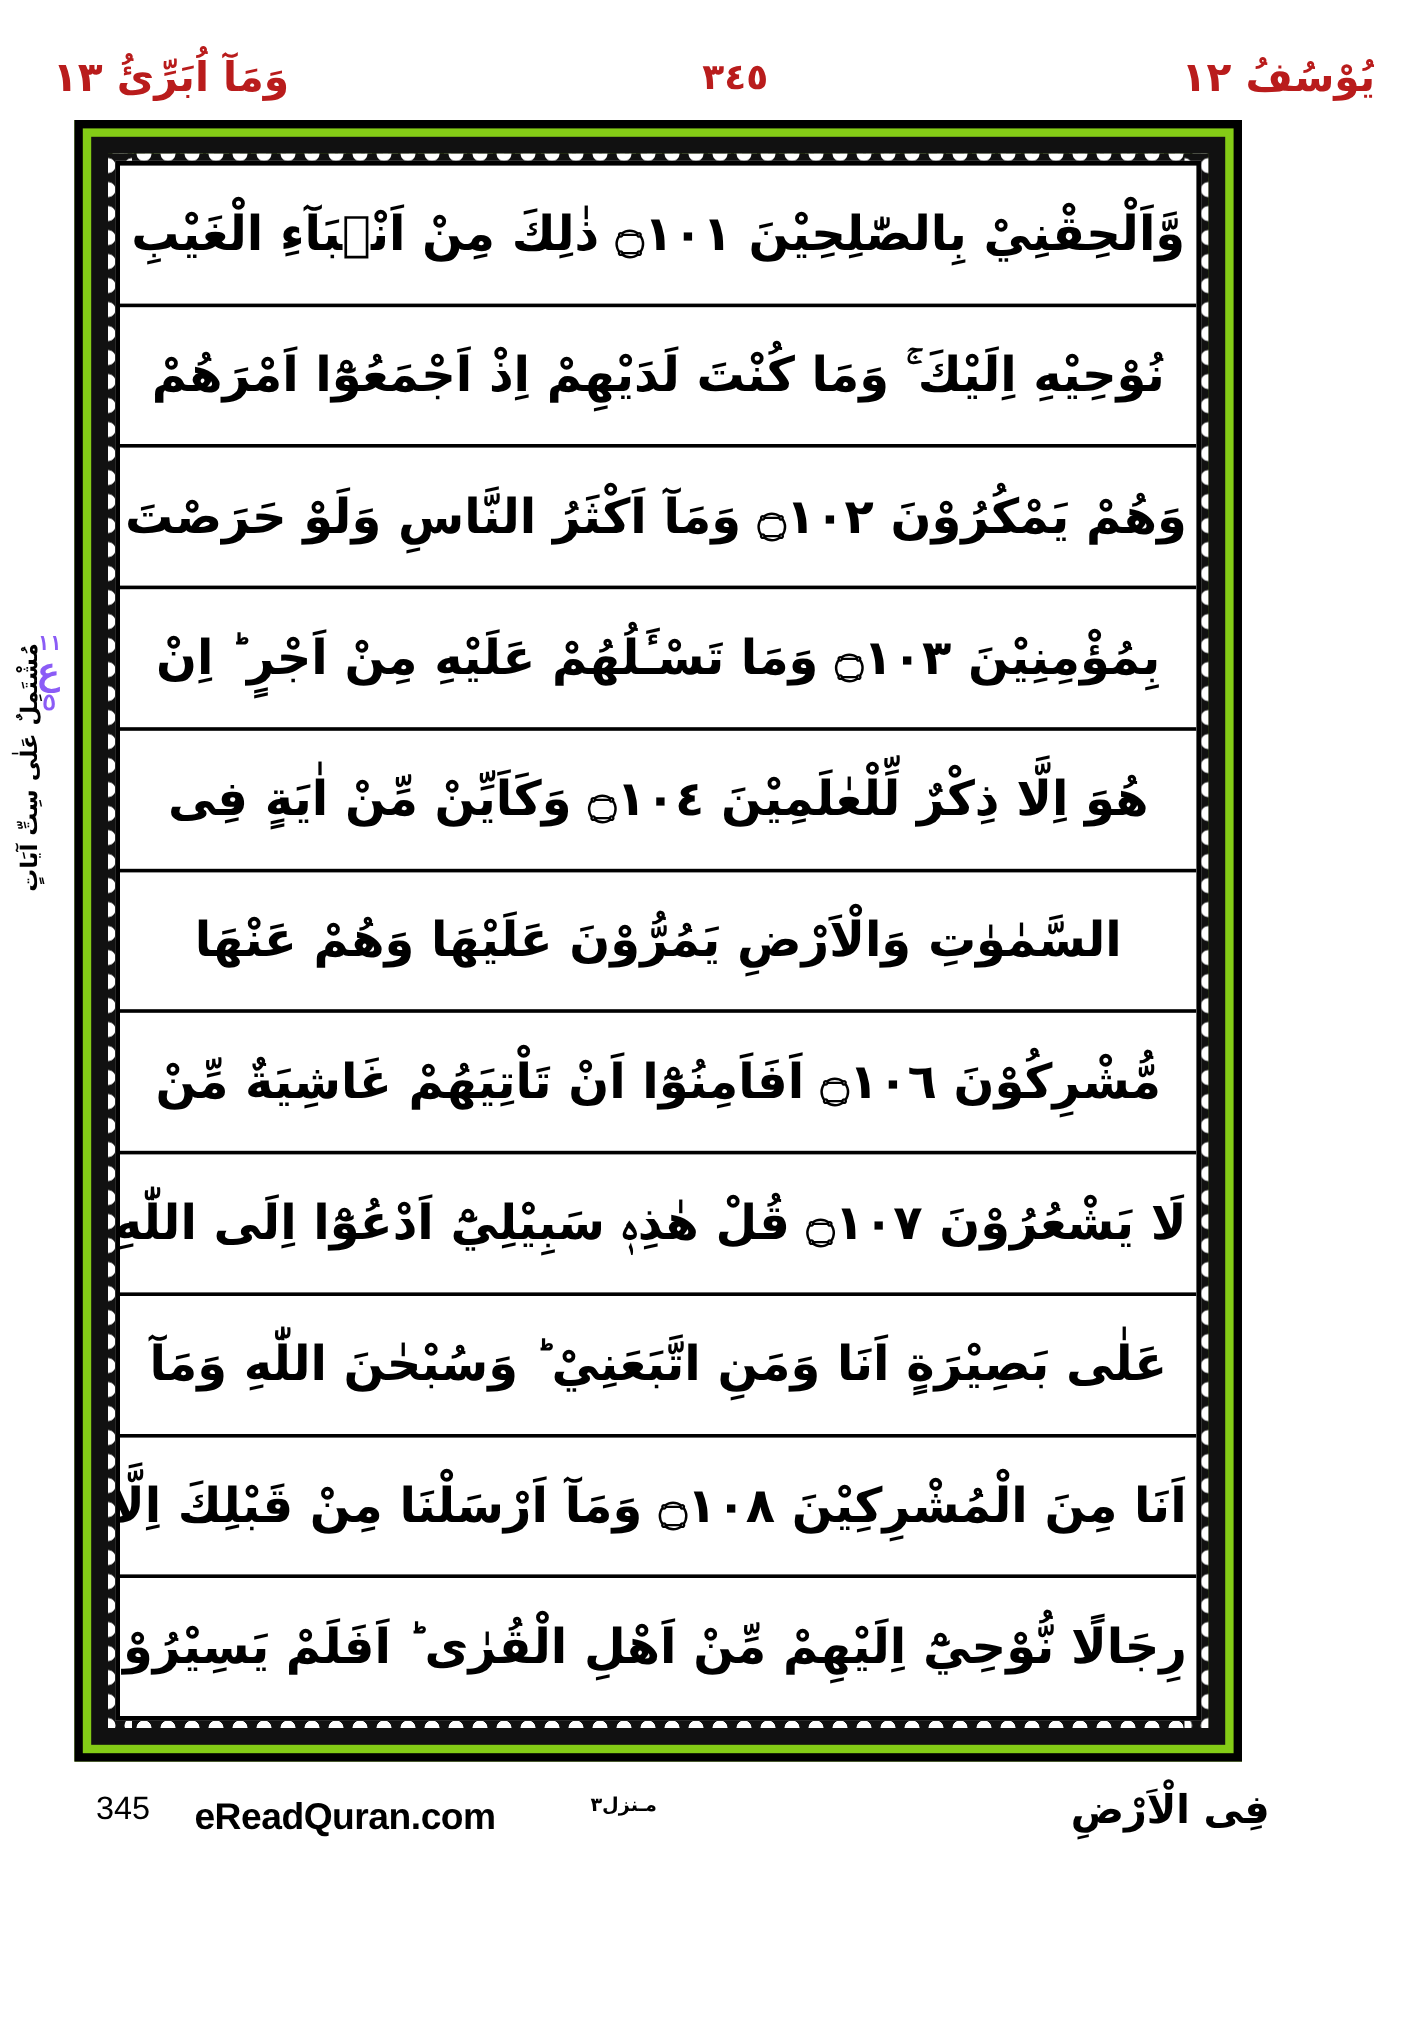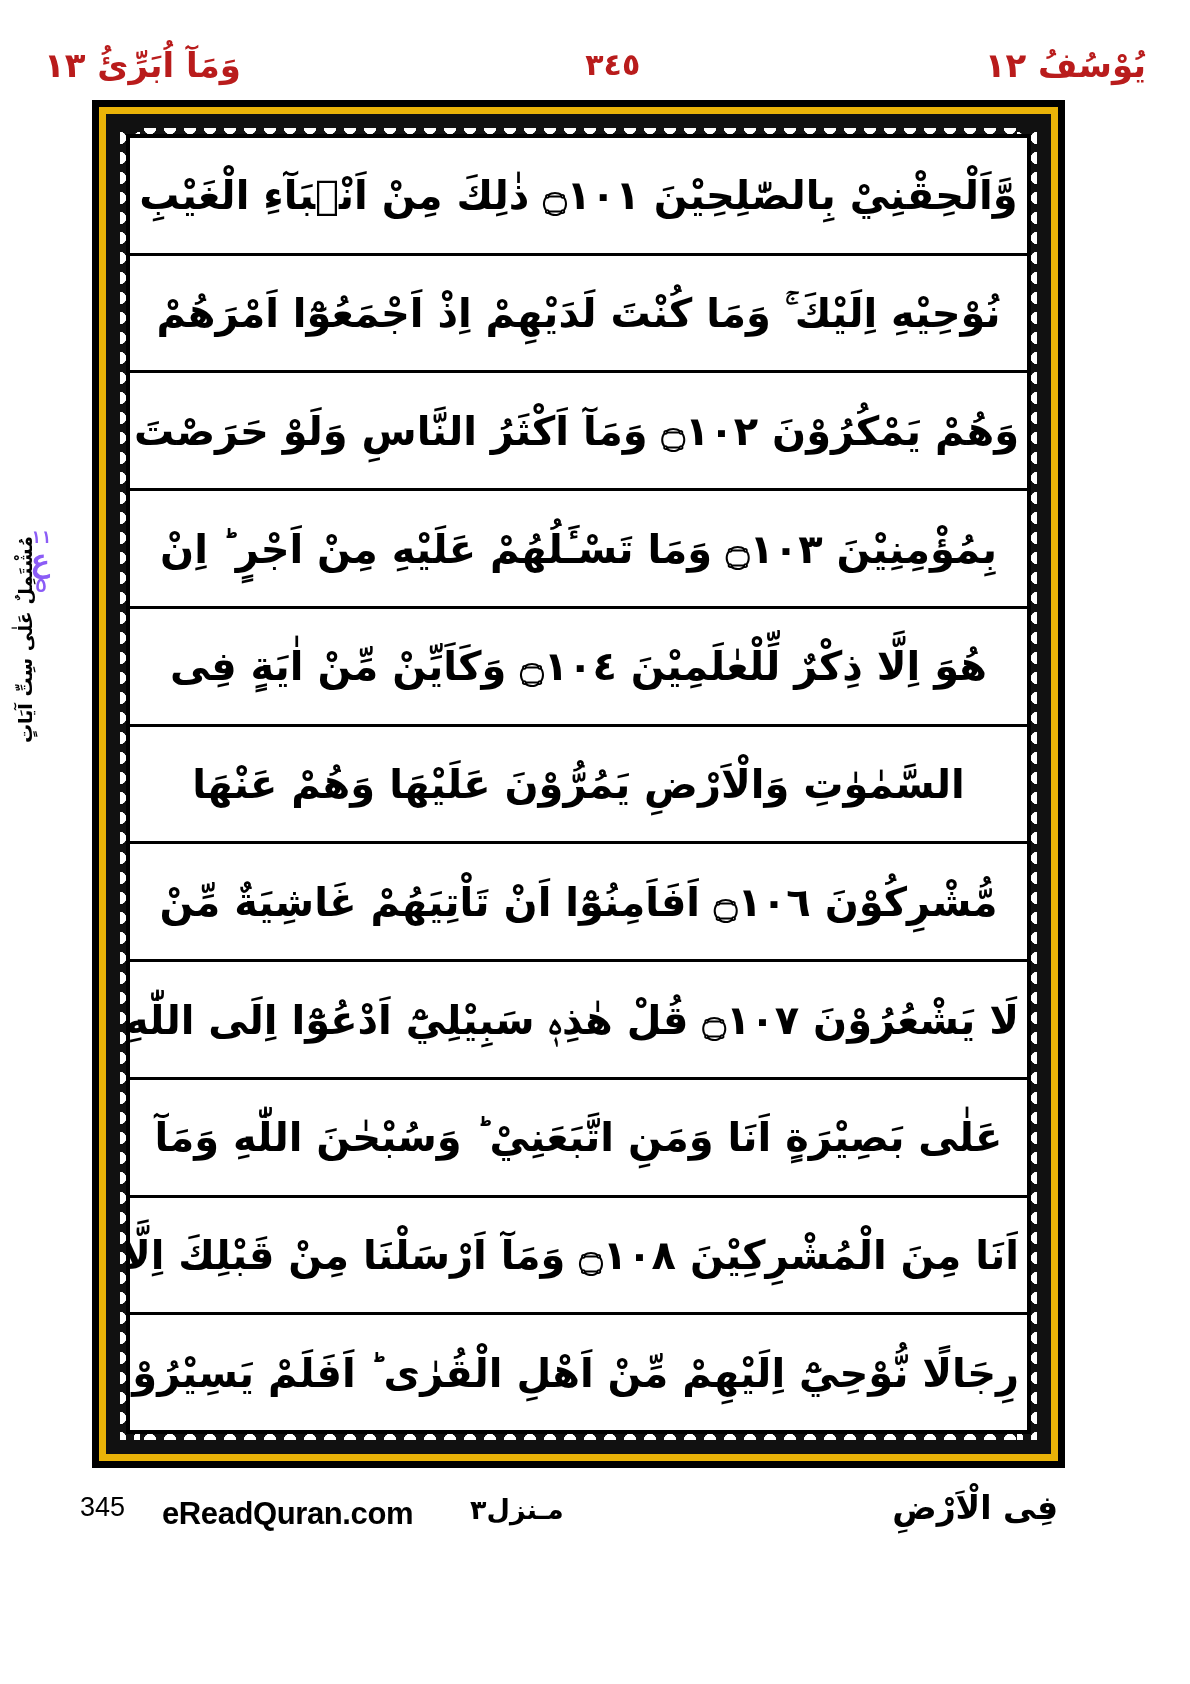--- a/index.html
+++ b/index.html
@@ -54,22 +54,21 @@
 
   
   .frame-outer {
     position: absolute;
     top: 100px;
     left: 62px;
     width: 973px;
     height: 1368px;
     border: 7px solid #000;
     box-sizing: border-box;
-    background: #eab308;
-    margin-left: 30px;
+    background: #84cc16;
   }
   .frame-band {
     position: absolute;
     top: 7px;
     left: 7px;
     right: 7px;
     bottom: 7px;
     border: 14px solid #111;
     box-sizing: border-box;
     background:
@@ -204,24 +203,24 @@
     position: absolute;
     right: 14px;
     top: 4px;
     font-family: "DejaVu Sans", sans-serif;
     font-size: 33px;
     font-weight: bold;
     white-space: nowrap;
   }
   .footer-manzil {
     position: absolute;
-    left: 408px;
+    left: 430px;
     top: 10px;
     font-family: "DejaVu Sans", sans-serif;
-    font-size: 27px;
+    font-size: 16px;
     font-weight: bold;
     white-space: nowrap;
   }
   .footer-site {
     position: absolute;
     left: 100px;
     top: 12px;
     font-family: "Liberation Sans", sans-serif;
     font-size: 31px;
     font-weight: bold;

